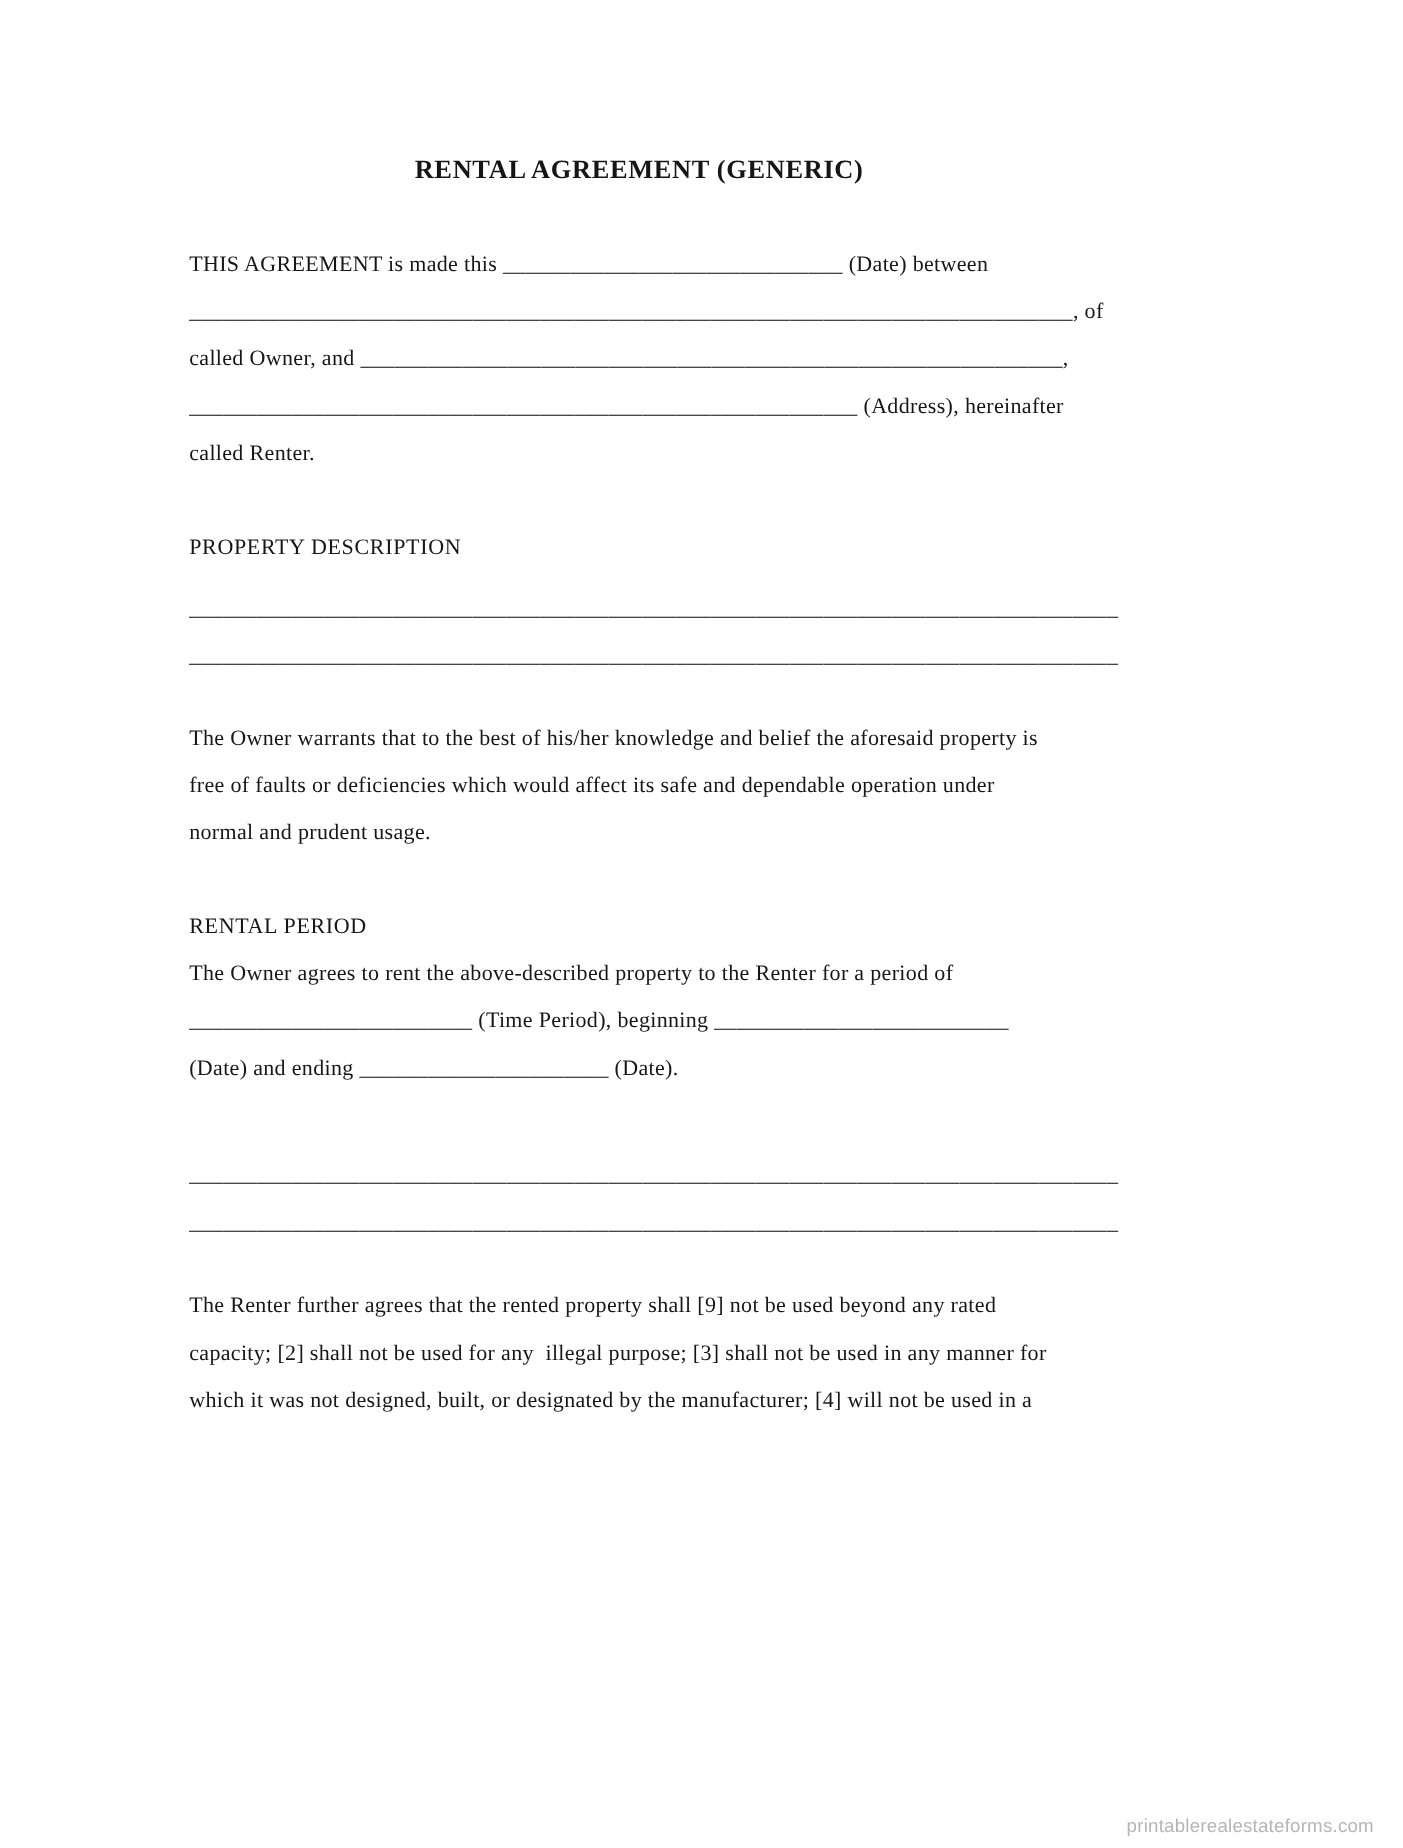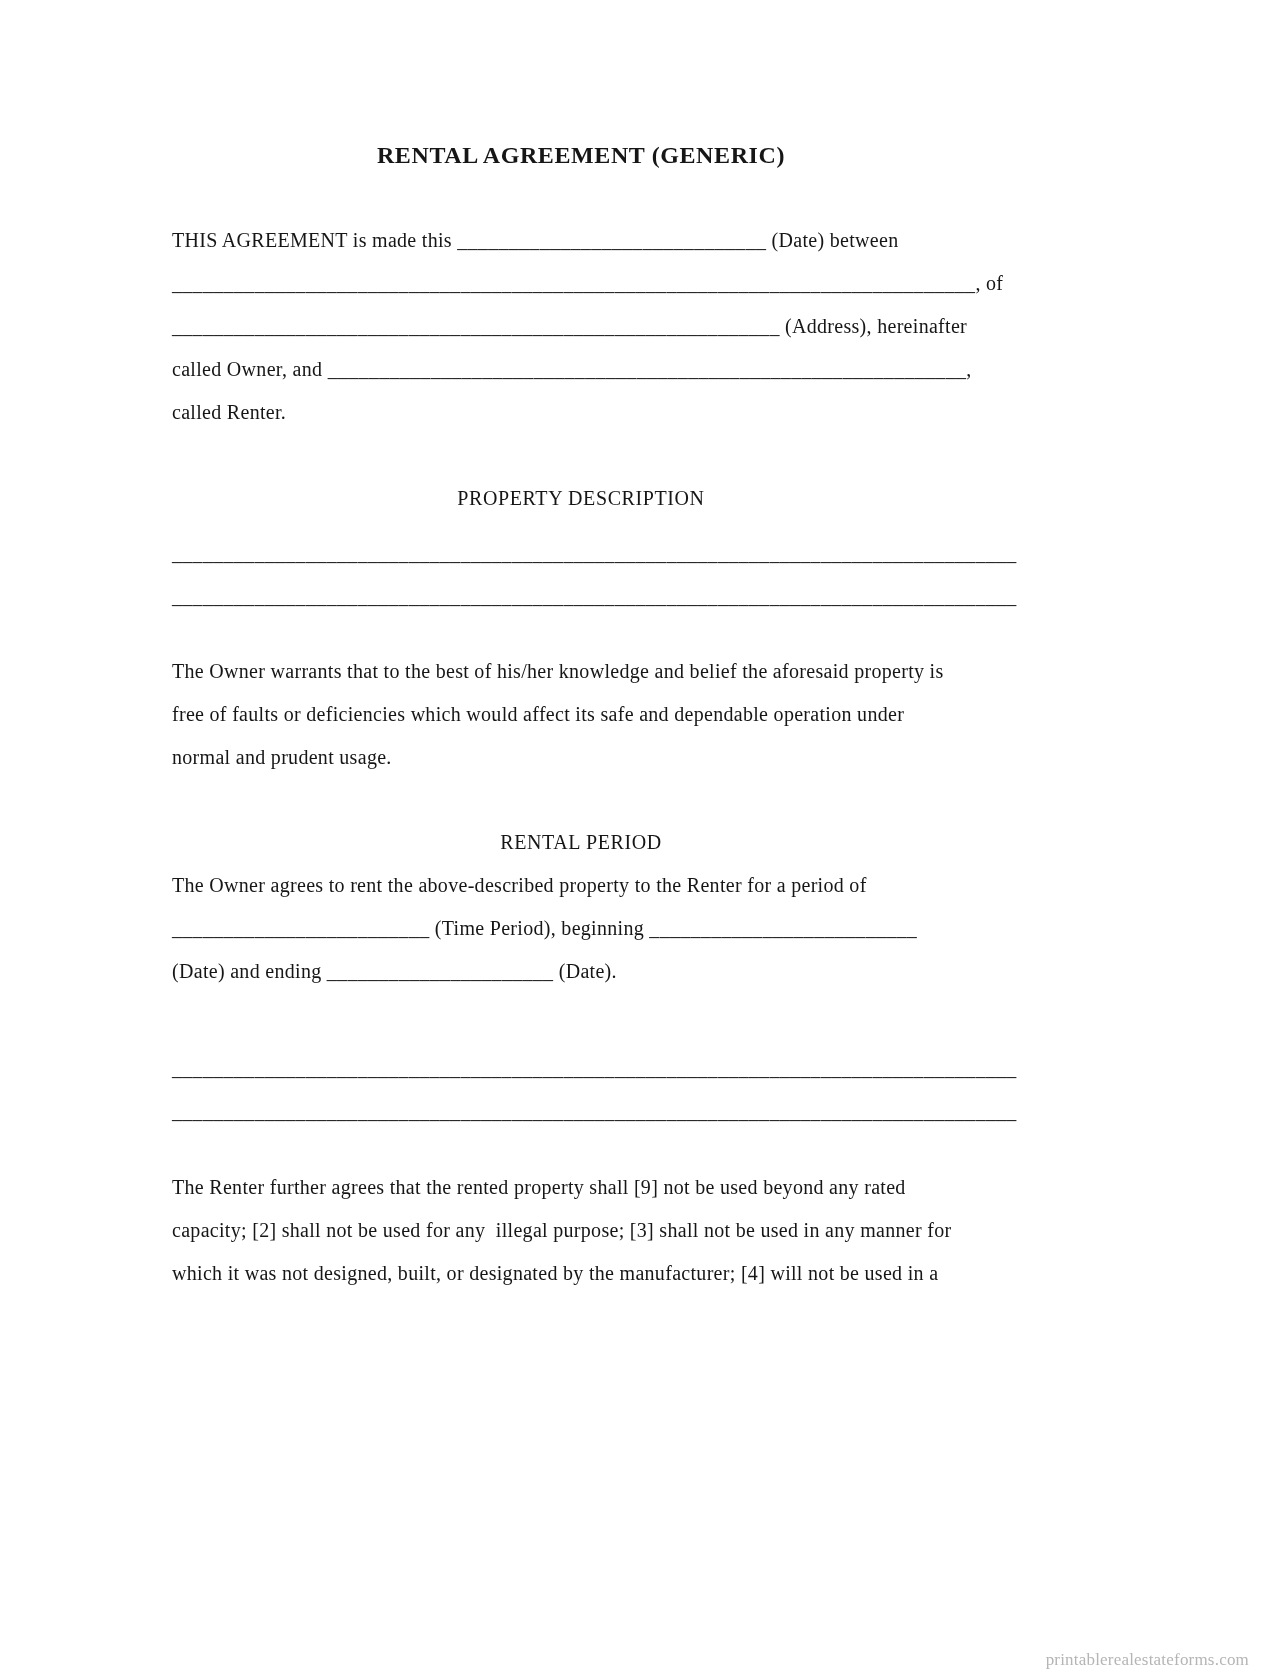--- a/index.html
+++ b/index.html
@@ -36,52 +36,51 @@
     font-size: 20px;
     line-height: 43px;
     letter-spacing: 0.3px;
     white-space: pre;
   }
   .heading {
     font-size: 20px;
     line-height: 43px;
     letter-spacing: 0.6px;
     white-space: pre;
-    text-align: center;
   }
   
   .sp43 { height: 43px; }
   .sp44 { height: 44px; }
   .sp42 { height: 42px; }
   .sp33 { height: 33px; }
   .sp32 { height: 32px; }
   .sp12 { height: 12px; }
   .sp10 { height: 10px; }
   .watermark {
     position: absolute;
     right: 26px;
     bottom: 10px;
-    font-family: Liberation Serif, serif;
+    font-family: Liberation Sans, sans-serif;
     font-size: 17px;
     color: #b5b5b5;
     letter-spacing: 0.2px;
   }
 </style>
 </head>
 <body>
 
 <div class="page">
   <div class="content">
 
     <div class="title">RENTAL AGREEMENT (GENERIC)</div>
 
     <div class="line">THIS AGREEMENT is made this ______________________________ (Date) between</div>
     <div class="line">______________________________________________________________________________, of</div>
+    <div class="line">called Owner, and ______________________________________________________________,</div>
     <div class="line">___________________________________________________________ (Address), hereinafter</div>
-    <div class="line">called Owner, and ______________________________________________________________,</div>
     <div class="line">called Renter.</div>
 
     <div class="sp43"></div>
 
     <div class="heading">PROPERTY DESCRIPTION</div>
     <div class="sp12"></div>
     <div class="line">__________________________________________________________________________________</div>
     <div class="line">__________________________________________________________________________________</div>
 
     <div class="sp32"></div>

